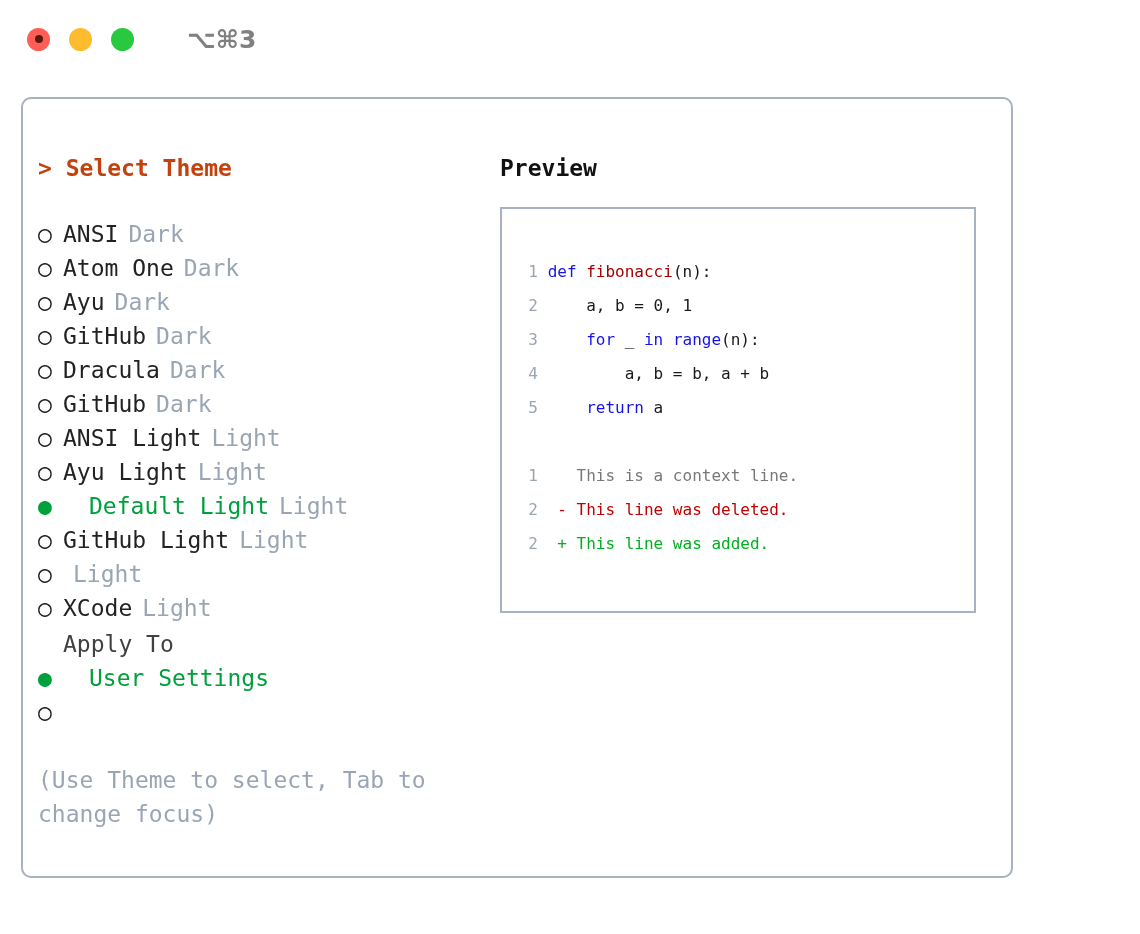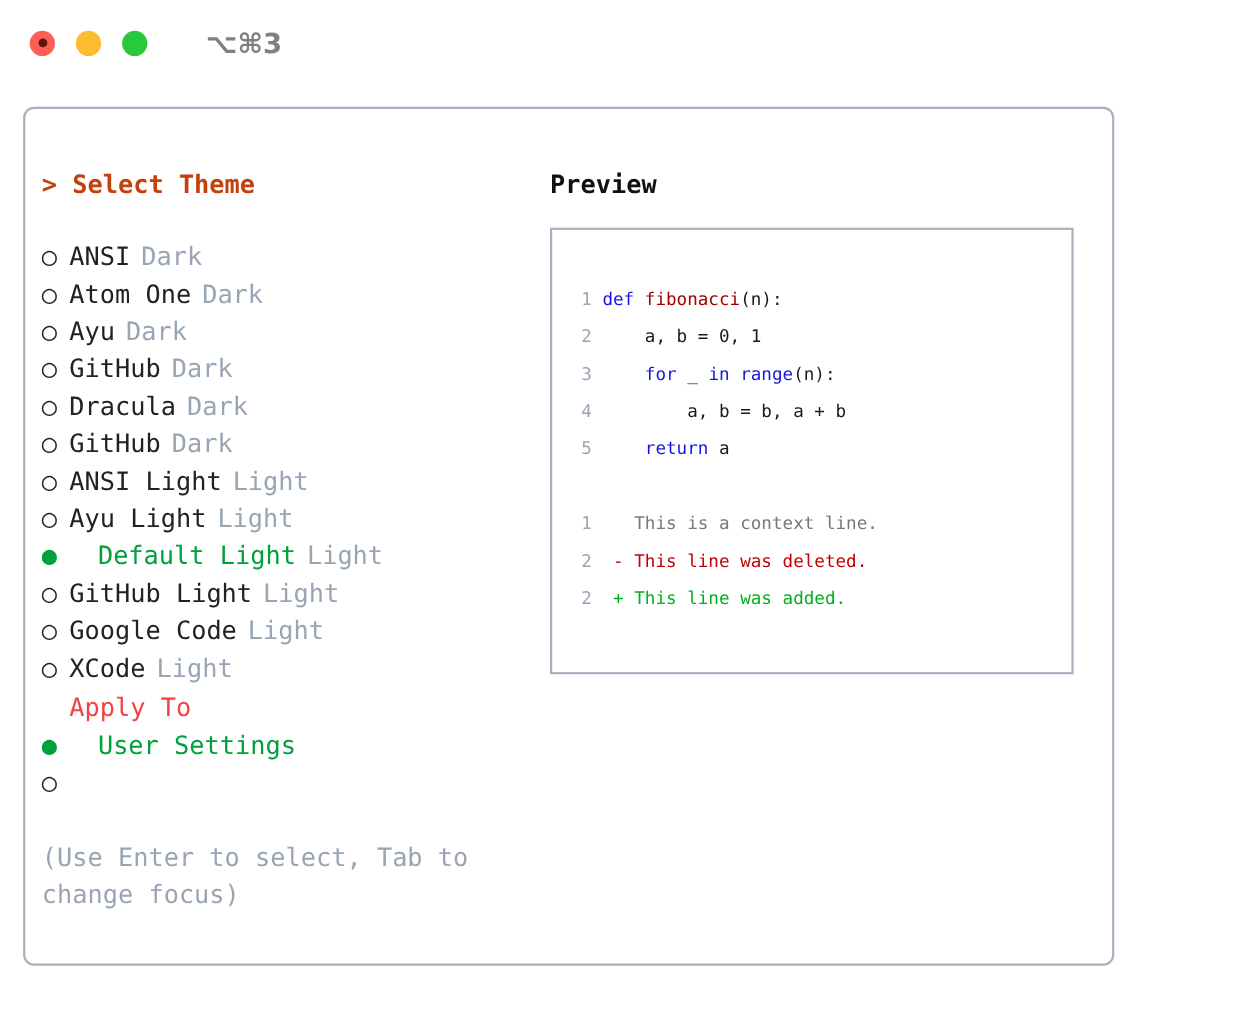--- a/index.html
+++ b/index.html
@@ -131,21 +131,21 @@
   .theme-name { color: #222222; }
   .theme-row.selected .theme-name { color: #00a03c; margin-left: 26px; }
   .theme-kind {
     color: #9aa5b4;
     margin-left: 10px;
     margin-top: 32px;
   }
 
   .apply-head {
     font-size: 23px;
-    color: #ef4444;
+    color: #404040;
     line-height: 34px;
     height: 34px;
     padding-left: 25px;
     white-space: pre;
   }
   .spacer-row { height: 34px; }
 
   .hint {
     font-size: 23px;
     color: #9aa5b4;
@@ -218,31 +218,31 @@
             <div class="theme-row"><span class="bullet">○</span><span class="theme-name">ANSI</span><span class="theme-kind">Dark</span></div>
             <div class="theme-row"><span class="bullet">○</span><span class="theme-name">Atom One</span><span class="theme-kind">Dark</span></div>
             <div class="theme-row"><span class="bullet">○</span><span class="theme-name">Ayu</span><span class="theme-kind">Dark</span></div>
             <div class="theme-row"><span class="bullet">○</span><span class="theme-name">GitHub</span><span class="theme-kind">Dark</span></div>
             <div class="theme-row"><span class="bullet">○</span><span class="theme-name">Dracula</span><span class="theme-kind">Dark</span></div>
             <div class="theme-row"><span class="bullet">○</span><span class="theme-name">GitHub</span><span class="theme-kind">Dark</span></div>
             <div class="theme-row"><span class="bullet">○</span><span class="theme-name">ANSI Light</span><span class="theme-kind">Light</span></div>
             <div class="theme-row"><span class="bullet">○</span><span class="theme-name">Ayu Light</span><span class="theme-kind">Light</span></div>
             <div class="theme-row selected"><span class="bullet sel">●</span><span class="theme-name">Default Light</span><span class="theme-kind">Light</span></div>
             <div class="theme-row"><span class="bullet">○</span><span class="theme-name">GitHub Light</span><span class="theme-kind">Light</span></div>
-            <div class="theme-row"><span class="bullet">○</span><span class="theme-name">Google Code</span><span class="theme-kind">Light</span></div>
+            <div class="theme-row"><span class="bullet">○</span><span class="theme-kind">Light</span></div>
             <div class="theme-row"><span class="bullet">○</span><span class="theme-name">XCode</span><span class="theme-kind">Light</span></div>
           </div>
         <div class="spacer-row"></div>
         <div class="apply-head">Apply To</div>
         <div id="apply-list">
             <div class="theme-row selected"><span class="bullet sel">●</span><span class="theme-name">User Settings</span></div>
             <div class="theme-row"><span class="bullet">○</span></div>
           </div>
         <div class="spacer-row"></div>
-        <div class="hint">(Use Enter to select, Tab to change focus)</div>
+        <div class="hint">(Use Theme to select, Tab to change focus)</div>
       </div>
 
       <div class="right-col">
         <div class="preview-head">Preview</div>
         <div class="preview-box">
           <div class="code" id="code-sample"><div class="code-line"><span class="ln">1</span> <span class="kw">def </span><span class="fn">fibonacci</span><span class="plain">(n):</span></div><div class="code-line"><span class="ln">2</span> <span class="plain">    a, b = 0, 1</span></div><div class="code-line"><span class="ln">3</span> <span class="plain">    </span><span class="kw">for</span><span class="plain"> _ </span><span class="kw">in range</span><span class="plain">(n):</span></div><div class="code-line"><span class="ln">4</span> <span class="plain">        a, b = b, a + b</span></div><div class="code-line"><span class="ln">5</span> <span class="plain">    </span><span class="kw">return</span><span class="plain"> a</span></div><div class="blank-line"></div><div class="code-line"><span class="ln">1</span>  <span class="ctx"> </span><span class="ctx"> This is a context line.</span></div><div class="code-line"><span class="ln">2</span>  <span class="del">-</span><span class="del"> This line was deleted.</span></div><div class="code-line"><span class="ln">2</span>  <span class="add">+</span><span class="add"> This line was added.</span></div></div>
         </div>
       </div>
 
     </div>

